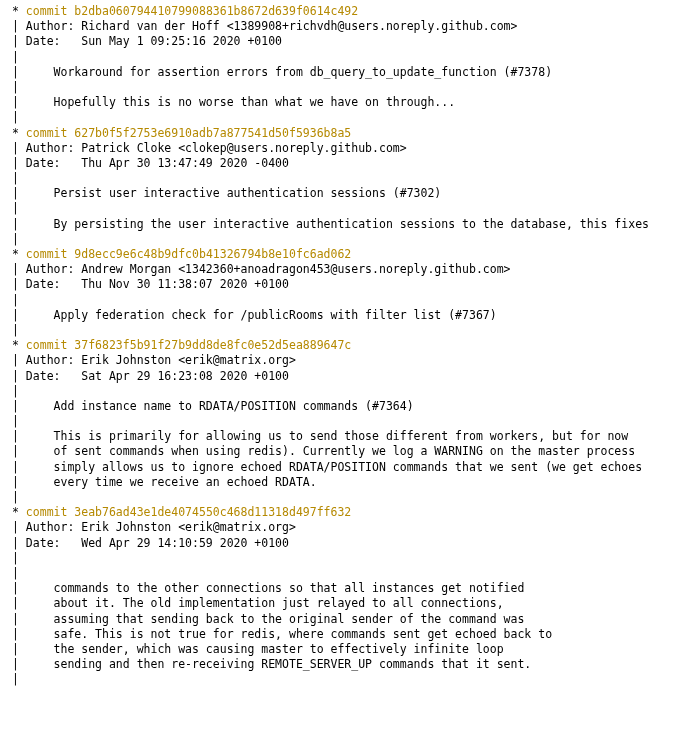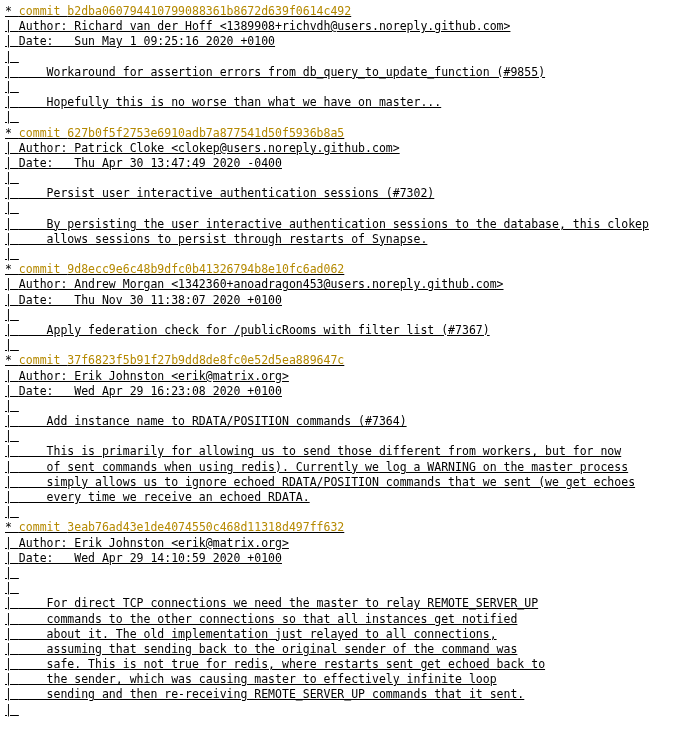--- a/index.html
+++ b/index.html
@@ -14,23 +14,22 @@
     font-family: "DejaVu Sans Mono", "Liberation Mono", monospace;
     font-size: 11.5px;
     line-height: 15.2px;
     color: #000000;
   }
   #log {
     padding: 4px 0 0 0;
   }
   .line {
     white-space: pre;
-    padding-left: 5px;
+    padding-left: 12px;
     height: 15.2px;
-    text-decoration: underline;
   }
   .gutter {
     color: #000000;
   }
   .commit-kw {
     color: #b58900;
   }
   .commit-hash {
     color: #b58900;
   }
@@ -39,56 +38,54 @@
   }
 </style>
 </head>
 <body>
 
 <div id="log">
     <div class="line"><span class="gutter">* </span><span class="commit-kw">commit </span><span class="commit-hash">b2dba060794410799088361b8672d639f0614c492</span></div>
     <div class="line"><span class="gutter">| </span><span class="plain">Author: Richard van der Hoff &lt;1389908+richvdh@users.noreply.github.com&gt;</span></div>
     <div class="line"><span class="gutter">| </span><span class="plain">Date:   Sun May 1 09:25:16 2020 +0100</span></div>
     <div class="line"><span class="gutter">| </span><span class="plain"></span></div>
-    <div class="line"><span class="gutter">| </span><span class="plain">    Workaround for assertion errors from db_query_to_update_function (#9855)</span></div>
+    <div class="line"><span class="gutter">| </span><span class="plain">    Workaround for assertion errors from db_query_to_update_function (#7378)</span></div>
     <div class="line"><span class="gutter">| </span><span class="plain"></span></div>
-    <div class="line"><span class="gutter">| </span><span class="plain">    Hopefully this is no worse than what we have on master...</span></div>
+    <div class="line"><span class="gutter">| </span><span class="plain">    Hopefully this is no worse than what we have on through...</span></div>
     <div class="line"><span class="gutter">| </span><span class="plain"></span></div>
     <div class="line"><span class="gutter">* </span><span class="commit-kw">commit </span><span class="commit-hash">627b0f5f2753e6910adb7a877541d50f5936b8a5</span></div>
     <div class="line"><span class="gutter">| </span><span class="plain">Author: Patrick Cloke &lt;clokep@users.noreply.github.com&gt;</span></div>
     <div class="line"><span class="gutter">| </span><span class="plain">Date:   Thu Apr 30 13:47:49 2020 -0400</span></div>
     <div class="line"><span class="gutter">| </span><span class="plain"></span></div>
     <div class="line"><span class="gutter">| </span><span class="plain">    Persist user interactive authentication sessions (#7302)</span></div>
     <div class="line"><span class="gutter">| </span><span class="plain"></span></div>
-    <div class="line"><span class="gutter">| </span><span class="plain">    By persisting the user interactive authentication sessions to the database, this clokep</span></div>
-    <div class="line"><span class="gutter">| </span><span class="plain">    allows sessions to persist through restarts of Synapse.</span></div>
+    <div class="line"><span class="gutter">| </span><span class="plain">    By persisting the user interactive authentication sessions to the database, this fixes</span></div>
     <div class="line"><span class="gutter">| </span><span class="plain"></span></div>
     <div class="line"><span class="gutter">* </span><span class="commit-kw">commit </span><span class="commit-hash">9d8ecc9e6c48b9dfc0b41326794b8e10fc6ad062</span></div>
     <div class="line"><span class="gutter">| </span><span class="plain">Author: Andrew Morgan &lt;1342360+anoadragon453@users.noreply.github.com&gt;</span></div>
     <div class="line"><span class="gutter">| </span><span class="plain">Date:   Thu Nov 30 11:38:07 2020 +0100</span></div>
     <div class="line"><span class="gutter">| </span><span class="plain"></span></div>
     <div class="line"><span class="gutter">| </span><span class="plain">    Apply federation check for /publicRooms with filter list (#7367)</span></div>
     <div class="line"><span class="gutter">| </span><span class="plain"></span></div>
     <div class="line"><span class="gutter">* </span><span class="commit-kw">commit </span><span class="commit-hash">37f6823f5b91f27b9dd8de8fc0e52d5ea889647c</span></div>
     <div class="line"><span class="gutter">| </span><span class="plain">Author: Erik Johnston &lt;erik@matrix.org&gt;</span></div>
-    <div class="line"><span class="gutter">| </span><span class="plain">Date:   Wed Apr 29 16:23:08 2020 +0100</span></div>
+    <div class="line"><span class="gutter">| </span><span class="plain">Date:   Sat Apr 29 16:23:08 2020 +0100</span></div>
     <div class="line"><span class="gutter">| </span><span class="plain"></span></div>
     <div class="line"><span class="gutter">| </span><span class="plain">    Add instance name to RDATA/POSITION commands (#7364)</span></div>
     <div class="line"><span class="gutter">| </span><span class="plain"></span></div>
     <div class="line"><span class="gutter">| </span><span class="plain">    This is primarily for allowing us to send those different from workers, but for now</span></div>
     <div class="line"><span class="gutter">| </span><span class="plain">    of sent commands when using redis). Currently we log a WARNING on the master process</span></div>
     <div class="line"><span class="gutter">| </span><span class="plain">    simply allows us to ignore echoed RDATA/POSITION commands that we sent (we get echoes</span></div>
     <div class="line"><span class="gutter">| </span><span class="plain">    every time we receive an echoed RDATA.</span></div>
     <div class="line"><span class="gutter">| </span><span class="plain"></span></div>
     <div class="line"><span class="gutter">* </span><span class="commit-kw">commit </span><span class="commit-hash">3eab76ad43e1de4074550c468d11318d497ff632</span></div>
     <div class="line"><span class="gutter">| </span><span class="plain">Author: Erik Johnston &lt;erik@matrix.org&gt;</span></div>
     <div class="line"><span class="gutter">| </span><span class="plain">Date:   Wed Apr 29 14:10:59 2020 +0100</span></div>
     <div class="line"><span class="gutter">| </span><span class="plain"></span></div>
     <div class="line"><span class="gutter">| </span><span class="plain"></span></div>
-    <div class="line"><span class="gutter">| </span><span class="plain">    For direct TCP connections we need the master to relay REMOTE_SERVER_UP</span></div>
     <div class="line"><span class="gutter">| </span><span class="plain">    commands to the other connections so that all instances get notified</span></div>
     <div class="line"><span class="gutter">| </span><span class="plain">    about it. The old implementation just relayed to all connections,</span></div>
     <div class="line"><span class="gutter">| </span><span class="plain">    assuming that sending back to the original sender of the command was</span></div>
-    <div class="line"><span class="gutter">| </span><span class="plain">    safe. This is not true for redis, where restarts sent get echoed back to</span></div>
+    <div class="line"><span class="gutter">| </span><span class="plain">    safe. This is not true for redis, where commands sent get echoed back to</span></div>
     <div class="line"><span class="gutter">| </span><span class="plain">    the sender, which was causing master to effectively infinite loop</span></div>
     <div class="line"><span class="gutter">| </span><span class="plain">    sending and then re-receiving REMOTE_SERVER_UP commands that it sent.</span></div>
     <div class="line"><span class="gutter">| </span><span class="plain"></span></div>
   </div>
 
 </body></html>

